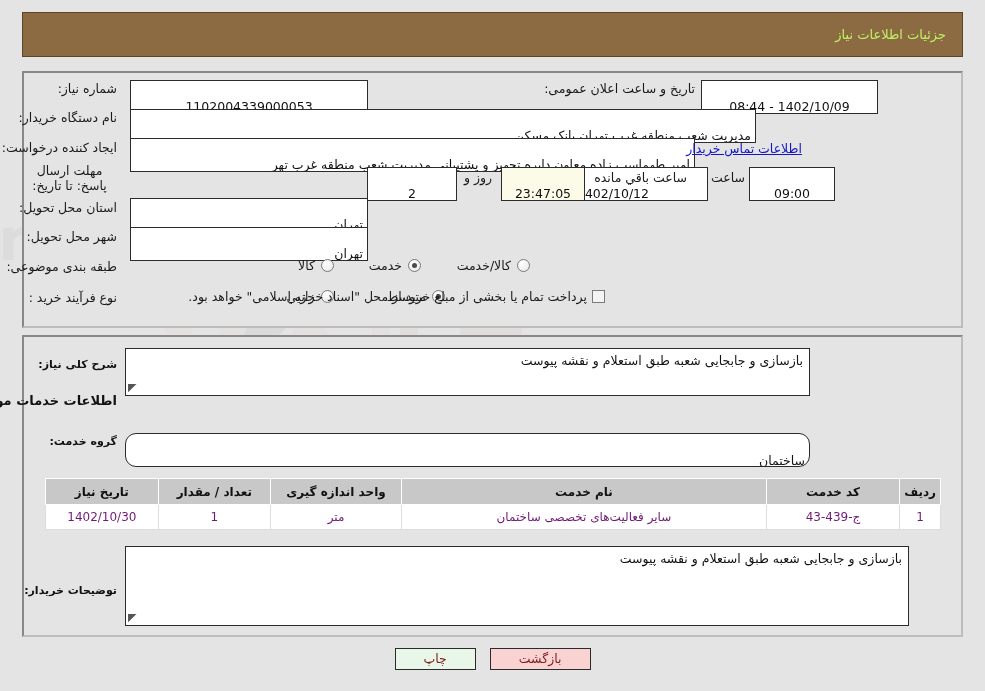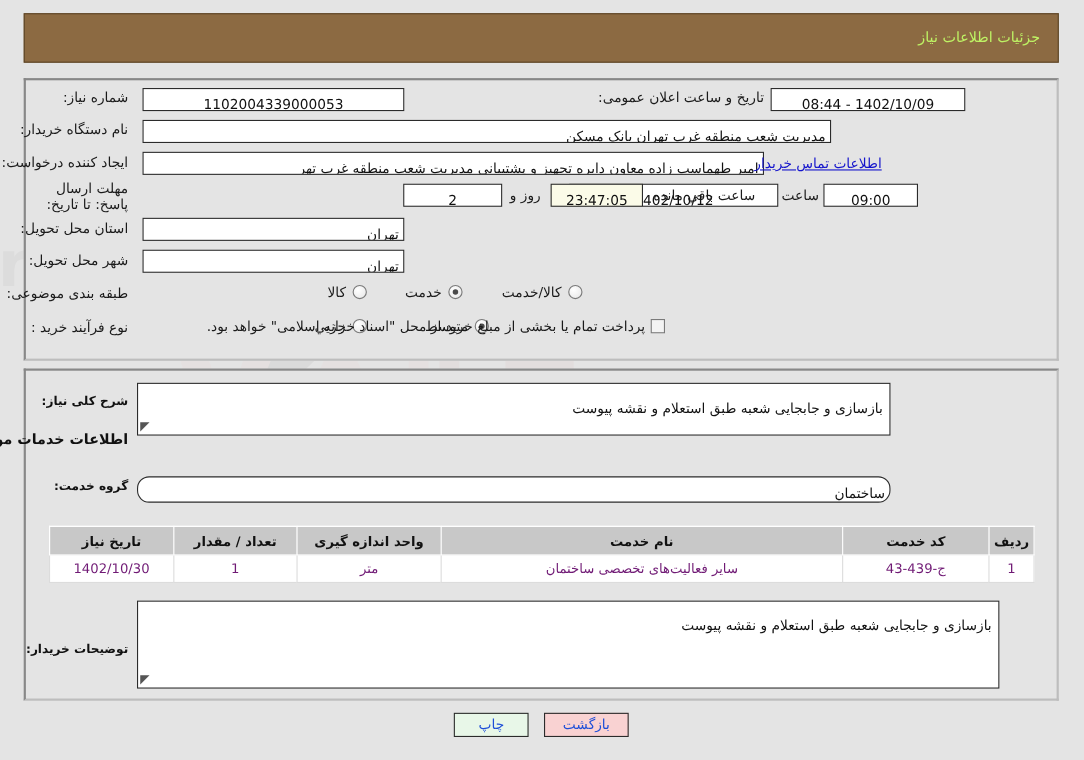--- a/index.html
+++ b/index.html
@@ -67,31 +67,31 @@
   .flabel {
     font-size: 12.5px;
     color: #1a1a1a;
     text-align: left;
     white-space: nowrap;
     direction: rtl;
   }
   .flabel.two-line {
     line-height: 15px;
     white-space: normal;
-    text-align: right;
+    text-align: center;
   }
 
   .fin {
     background: #ffffff;
     border: 1px solid #2b2b2b;
     height: 21px;
     font-size: 12.5px;
     color: #111;
     font-family: "DejaVu Sans", "Liberation Sans", sans-serif;
-    padding: 4px 4px;
+    padding: 16px 4px;
     line-height: 19px;
     overflow: hidden;
     white-space: nowrap;
   }
   .fin.num    { text-align: center; direction: ltr; }
   .fin.rtl    { text-align: right; direction: rtl; }
   .fin.cream  { background: #fbfbe8; }
 
   .inline-txt {
     font-size: 12.5px;
@@ -130,21 +130,21 @@
   }
 
   
   .ta {
     background: #ffffff;
     border: 1px solid #2b2b2b;
     font-size: 12.5px;
     color: #111;
     direction: rtl;
     text-align: right;
-    padding: 14px 6px 0 6px;
+    padding: 4px 6px 0 6px;
     position: relative;
     overflow: hidden;
   }
   .ta .grip {
     position: absolute;
     left: 2px; bottom: 1px;
     width: 12px; height: 12px;
     color: #555; font-size: 11px; line-height: 11px;
     transform: scaleX(-1);
   }
@@ -202,24 +202,24 @@
     width: 985px;
     display: flex;
     flex-direction: row;
     justify-content: center;
     gap: 14px;
     z-index: 3;
   }
   .btn {
     border: 1px solid #2b2b2b;
     font-size: 12.5px;
-    color: #1d4ed8;
+    color: #7f1d1d;
     height: 22px;
     min-width: 68px;
-    padding: 0 16px;
+    padding: 0 28px;
     line-height: 20px;
     text-align: center;
     cursor: pointer;
     font-family: "DejaVu Sans", "Liberation Sans", sans-serif;
   }
   .btn-print { background: #e8f7e8; }
   .btn-back  { background: #f9d2d2; }
 </style>
 </head>
 <body>

